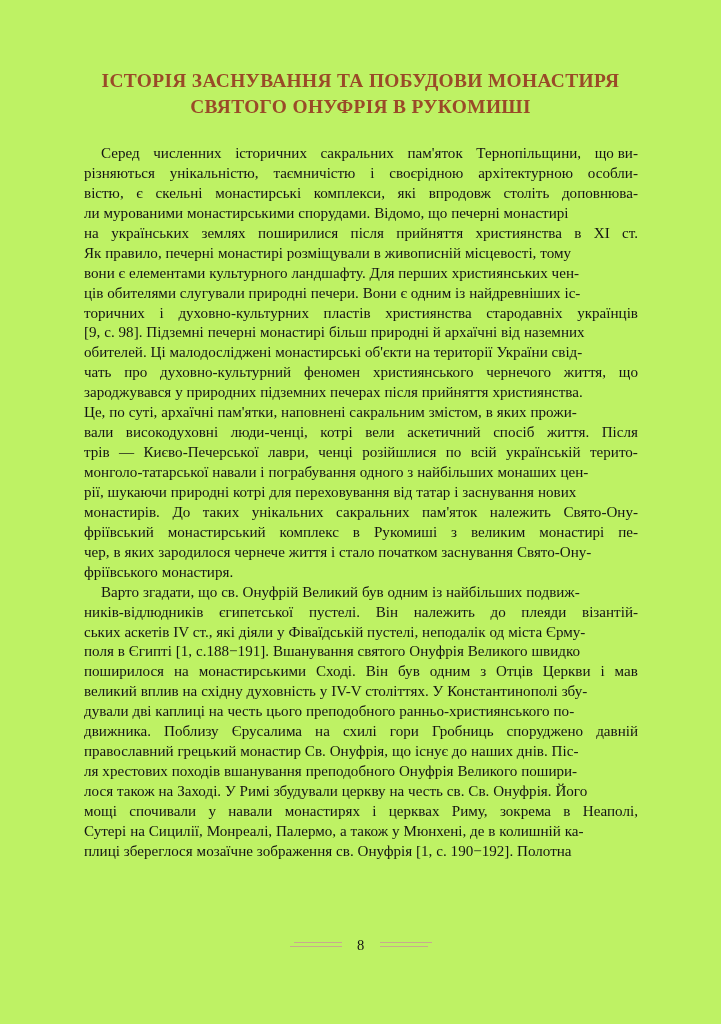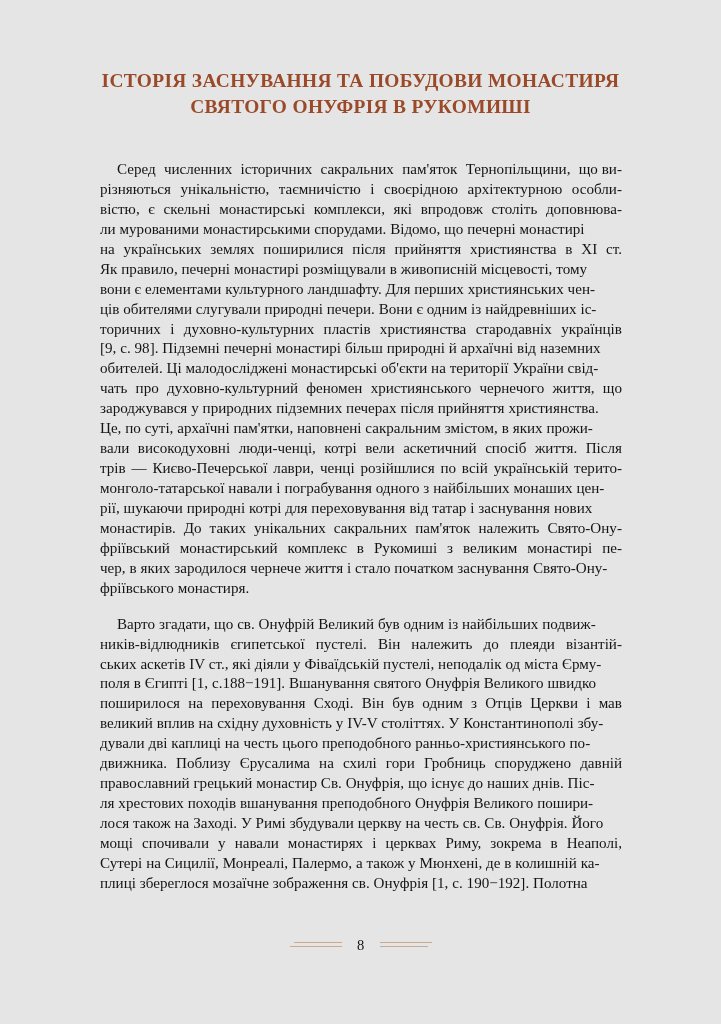--- a/index.html
+++ b/index.html
@@ -14,21 +14,21 @@
     font-family: "Liberation Serif", "DejaVu Serif", serif;
     color: #1a1a1a;
     overflow: hidden;
   }
 
   .page {
     position: absolute;
     top: 0; left: 0;
     width: 721px;
     height: 1024px;
-    background: #e5e5e5;
+    background: #bef264;
   }
 
   
   .title-block {
     position: absolute;
     left: 84px;
     top: 68px;
     width: 553px;
     text-align: center;
   }
@@ -45,21 +45,21 @@
   }
 
   
   .body-block {
     position: absolute;
     left: 84px;
     top: 144px;
     width: 554px;
   }
   .para {
-    margin: 16px;
+    margin: 0;
     text-align: justify;
     text-align-last: left;
     font-size: 15.1px;
     line-height: 19.93px;
     color: #141414;
     hyphens: manual;
     word-spacing: 0.1px;
   }
   .para .ln {
     display: block;
@@ -256,21 +256,21 @@
           <span>належить</span>
           <span>до</span>
           <span>плеяди</span>
           <span>візантій-</span>
         </span>
         <span class="ln">ських аскетів IV ст., які діяли у Фіваїдській пустелі, неподалік од міста Єрму-</span>
         <span class="ln">поля в Єгипті [1, с.188−191]. Вшанування святого Онуфрія Великого швидко</span>
         <span class="ln just">
           <span>поширилося</span>
           <span>на</span>
-          <span>переховування</span>
+          <span>монастирськими</span>
           <span>Сході.</span>
           <span>Він</span>
           <span>був</span>
           <span>одним</span>
           <span>з</span>
           <span>Отців</span>
           <span>Церкви</span>
           <span>і</span>
           <span>мав</span>
         </span>

